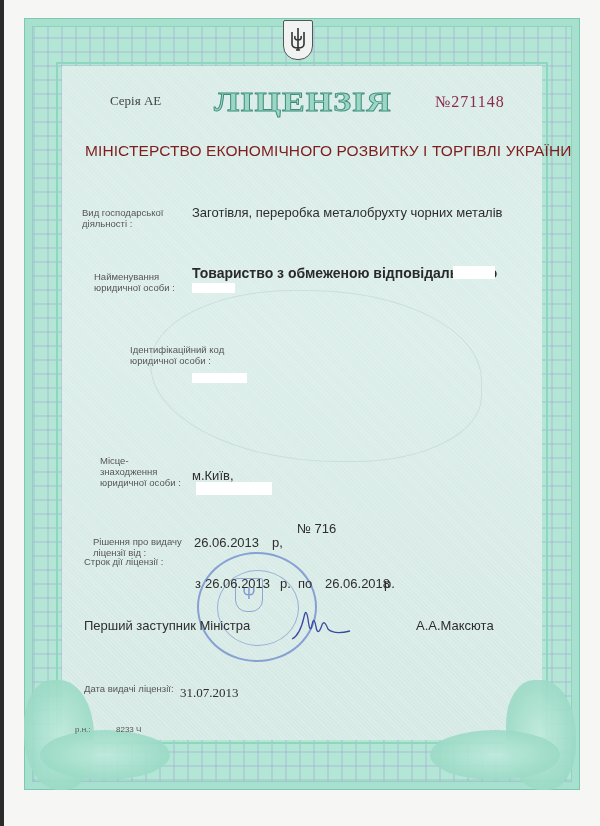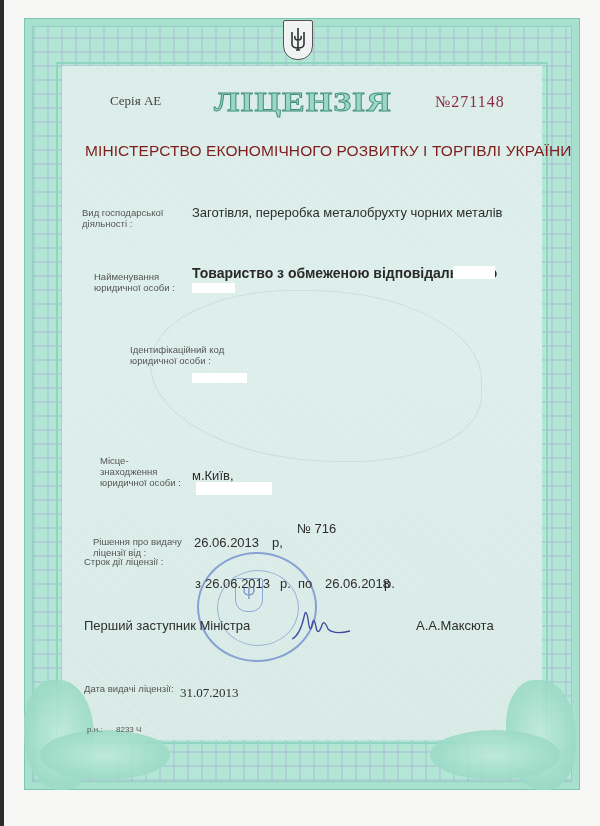--- a/index.html
+++ b/index.html
@@ -178,14 +178,14 @@
 
 <div class="abs value" style="left:84px; top:618px;">Перший заступник Міністра</div>
 <svg class="signature" width="70" height="40" viewBox="0 0 70 40">
   <path d="M2 34 Q10 30 14 12 Q16 2 18 14 Q20 30 22 20 Q24 10 26 22 Q28 32 32 20 Q34 14 38 24 Q44 30 60 26" stroke="#3b4aa0" stroke-width="1.3" fill="none"></path>
 </svg>
 <div class="abs value" style="left:416px; top:618px;">А.А.Максюта</div>
 
 <div class="abs label" style="left:84px; top:683px;">Дата видачі ліцензії:</div>
 <div class="abs value" style="left:180px; top:685px;font-family:Liberation Serif, serif;">31.07.2013</div>
 
-<div class="abs label" style="left:87px; top:724px; font-size:8px;">р.н.:</div>
+<div class="abs label" style="left:75px; top:724px; font-size:8px;">р.н.:</div>
 <div class="abs label" style="left:116px; top:724px; font-size:8px;">8233 Ч</div>
 
 </body></html>

